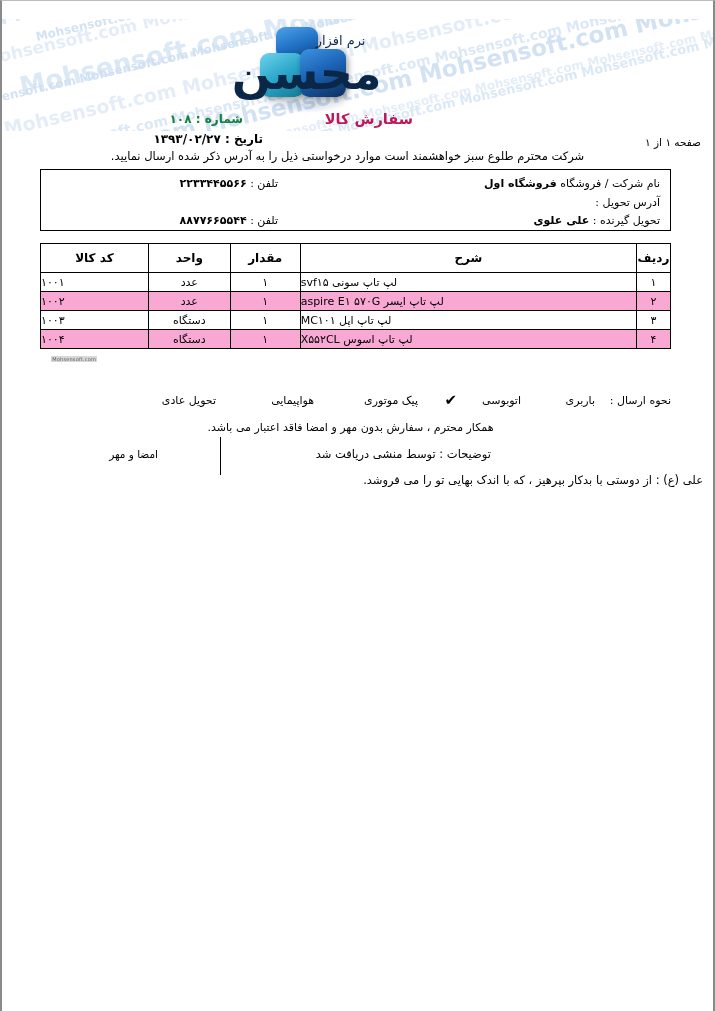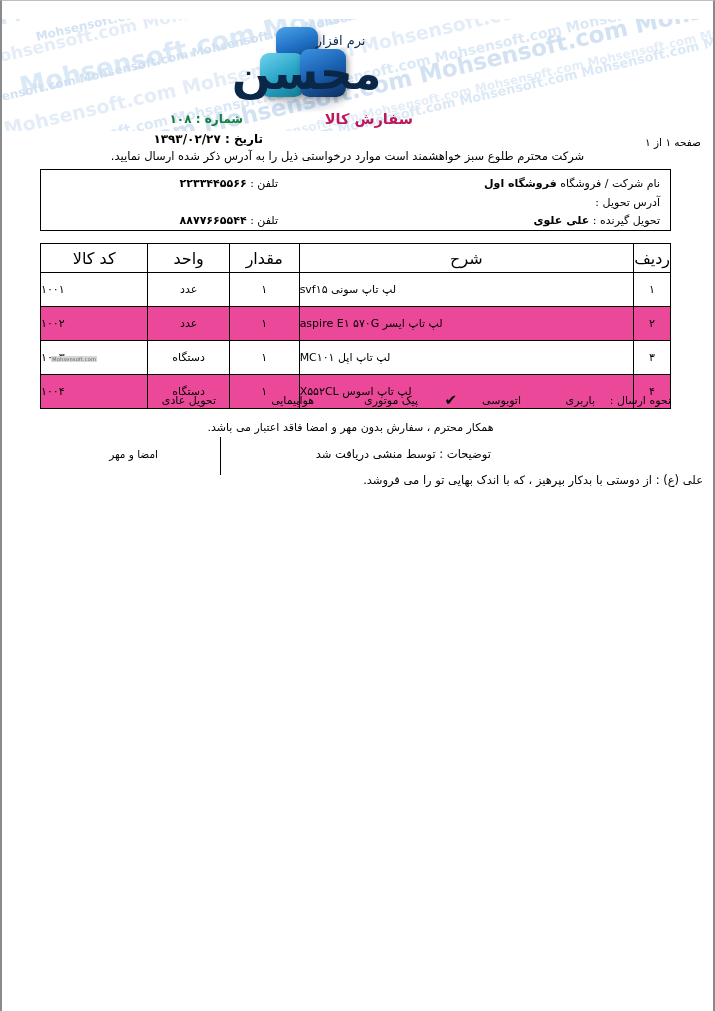--- a/index.html
+++ b/index.html
@@ -220,36 +220,36 @@
     border-collapse: collapse;
     z-index: 3;
     background: #fff;
   }
   .items-table th,
   .items-table td {
     border: 1px solid #000;
     font-size: 11px;
     color: #000;
     padding: 0;
-    height: 34px;
+    height: 19px;
     box-sizing: border-box;
   }
   .items-table thead th {
     height: 29px;
-    font-weight: normal;
-    font-size: 16px;
+    font-weight: bold;
+    font-size: 12px;
     text-align: center;
     background: #ffffff;
   }
   .col-radif  { width: 34px;  text-align: center; }
   .col-sharh  { width: 337px; text-align: left; padding-left: 8px; }
   .col-meqdar { width: 70px;  text-align: center; }
   .col-vahed  { width: 82px;  text-align: center; margin-top: 16px; }
   .col-code   { width: 108px; text-align: left; padding-left: 10px; }
-  .items-table tbody tr.alt td { background: #ec4899; }
+  .items-table tbody tr.alt td { background: #f9a8d4; }
 
   .mini-wm {
     position: absolute;
     top: 355px;
     right: 616px;
     font-size: 5px;
     color: #5d5d5d;
     background: #d7d7d7;
     letter-spacing: .2px;
     direction: ltr;

